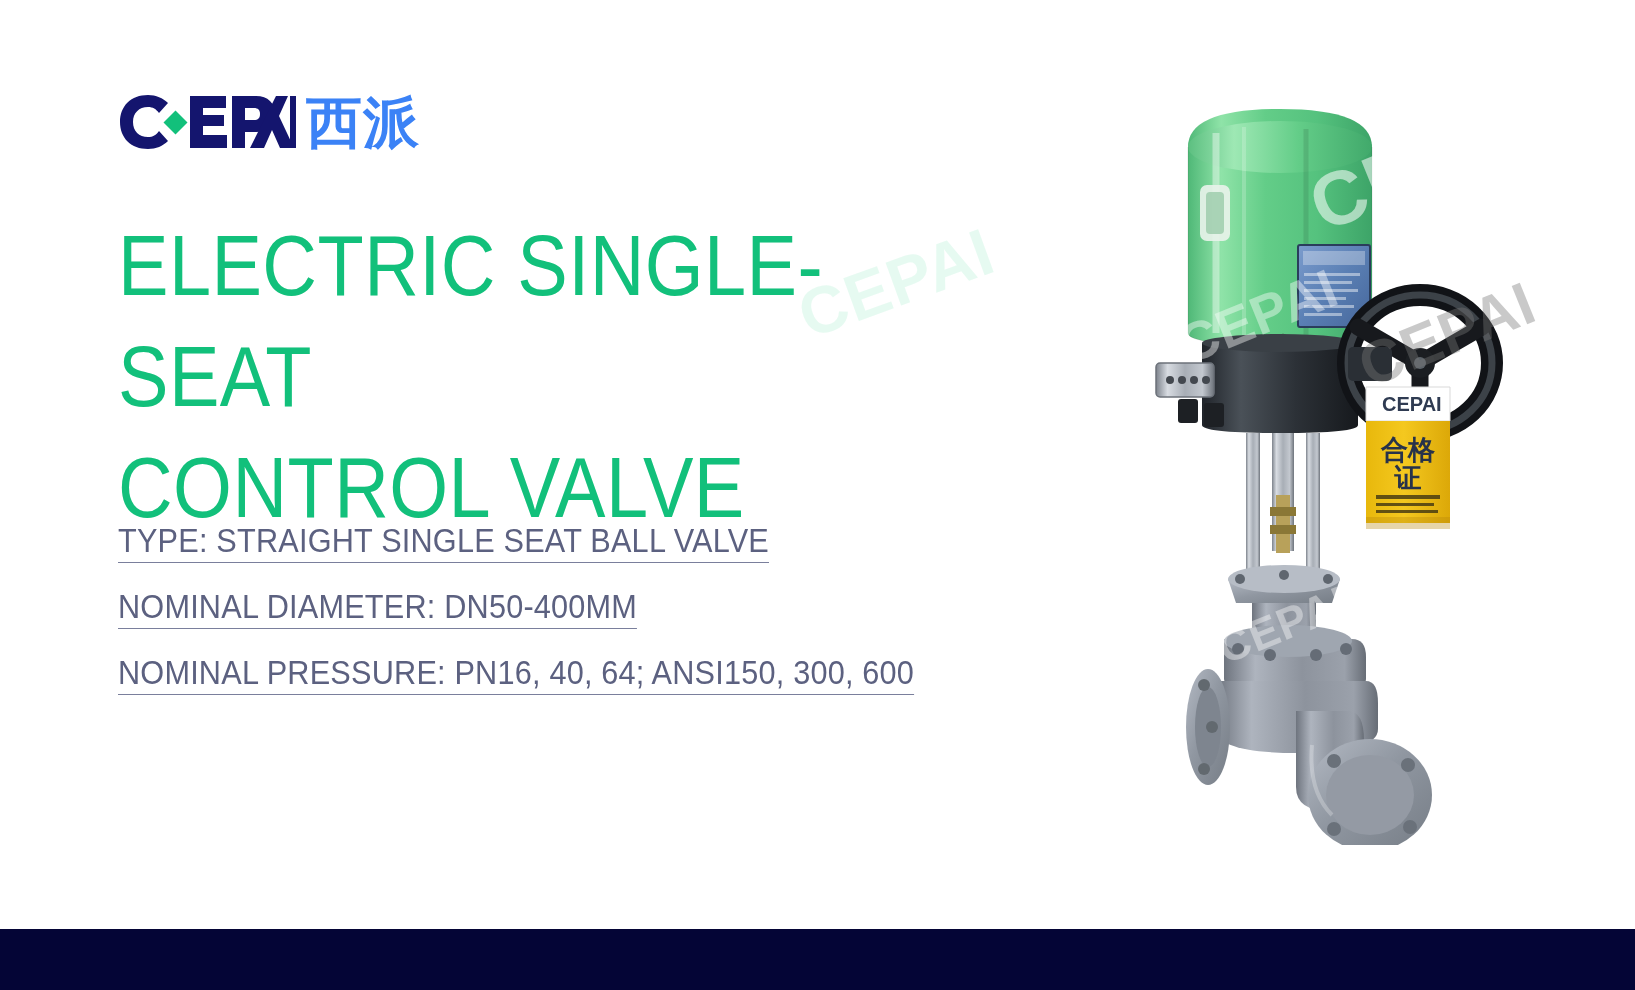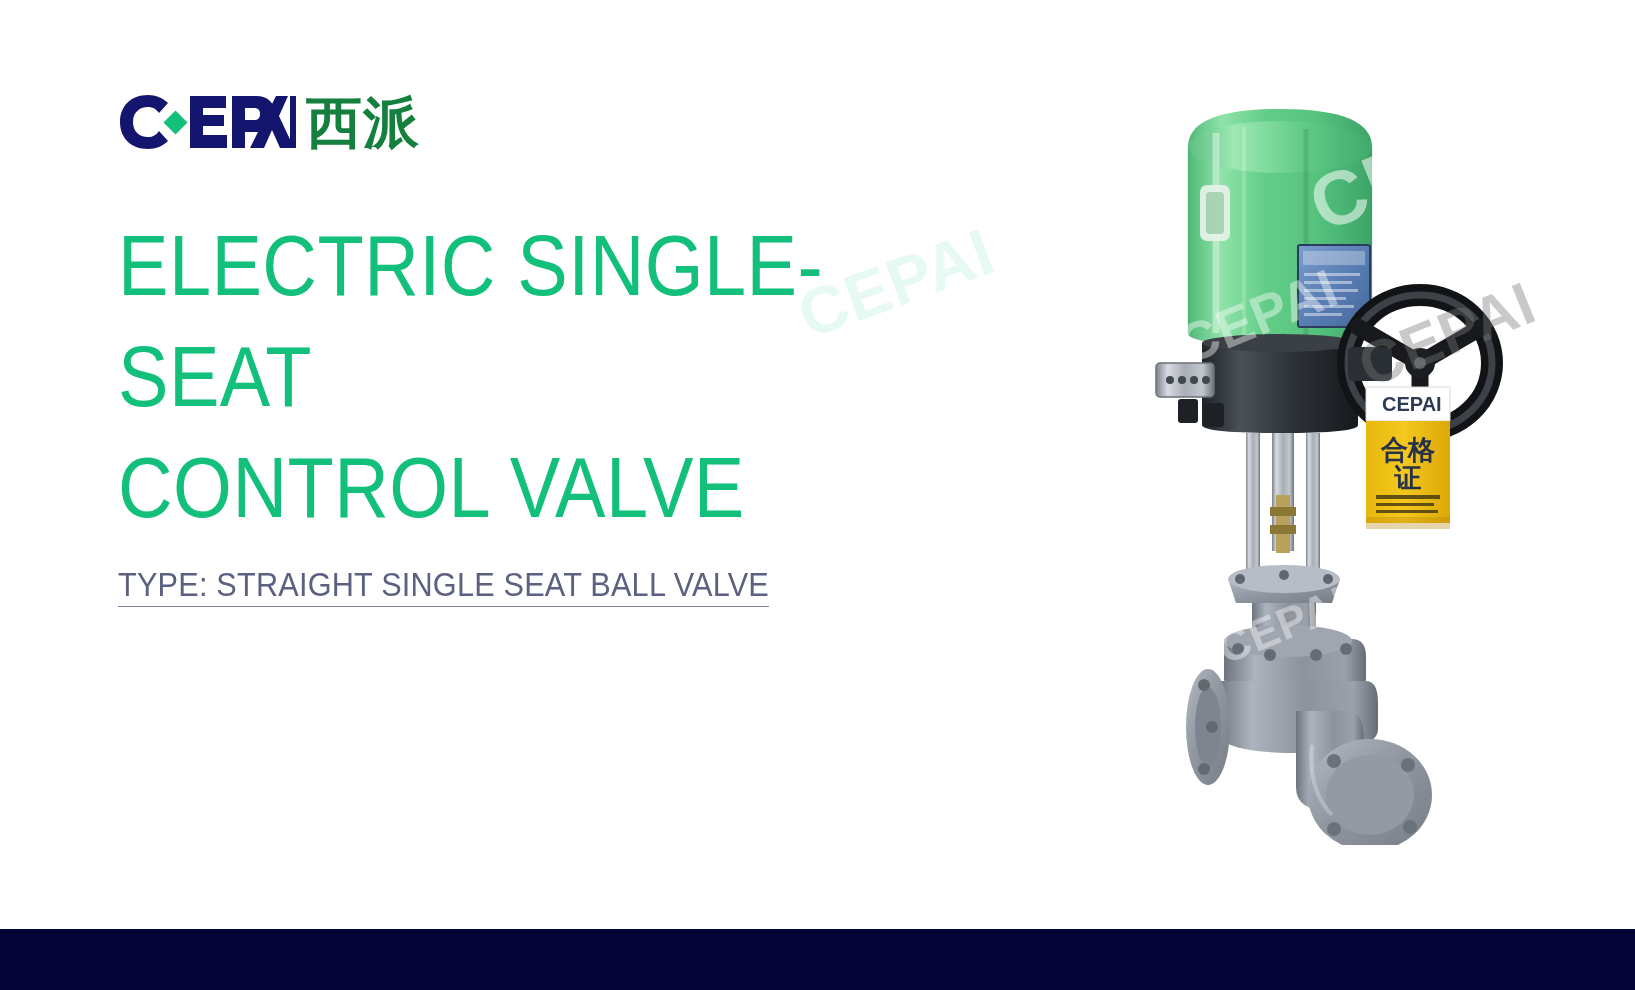--- a/index.html
+++ b/index.html
@@ -26,21 +26,21 @@
     top: 88px;
     display: flex;
     align-items: center;
     height: 68px;
   }
   .logo svg { display: block; }
   .logo-cn {
     font-family: "DejaVu Sans", sans-serif;
     font-size: 56px;
     font-weight: 700;
-    color: #15803d;
+    color: #3b82f6;
     line-height: 1;
     letter-spacing: 1px;
     margin-left: 10px;
     margin-top: 2px;
   }
 
   
   .title {
     position: absolute;
     left: 118px;
@@ -56,21 +56,20 @@
     transform-origin: left top;
     white-space: pre-line;
   }
 
   
   .specs {
     position: absolute;
     left: 118px;
     top: 524px;
     width: 980px;
-    margin-top: 44px;
   }
   .spec-line {
     color: #5c6180;
     font-family: "Liberation Sans", sans-serif;
     font-size: 33px;
     font-weight: 400;
     line-height: 1;
     letter-spacing: 0.2px;
     padding-bottom: 5px;
     margin-bottom: 27px;
@@ -140,20 +139,26 @@
     <span class="logo-cn">西派</span>
   </div>
 
   <div class="title">ELECTRIC SINGLE-SEAT
 CONTROL VALVE</div>
 
   <div class="specs">
     <span class="spec-row">
       <span class="spec-line">TYPE: STRAIGHT SINGLE SEAT BALL VALVE</span>
     </span>
+    <span class="spec-row">
+      <span class="spec-line">NOMINAL DIAMETER: DN50-400MM</span>
+    </span>
+    <span class="spec-row">
+      <span class="spec-line">NOMINAL PRESSURE: PN16, 40, 64; ANSI150, 300, 600</span>
+    </span>
   </div>
 
   <div class="product">
     <svg viewBox="0 0 420 790">
       <defs>
         <linearGradient id="gGreen" x1="0" y1="0" x2="1" y2="0">
           <stop offset="0%" stop-color="#4fb877"></stop>
           <stop offset="18%" stop-color="#8fe3a8"></stop>
           <stop offset="42%" stop-color="#63cd88"></stop>
           <stop offset="70%" stop-color="#55c27e"></stop>

